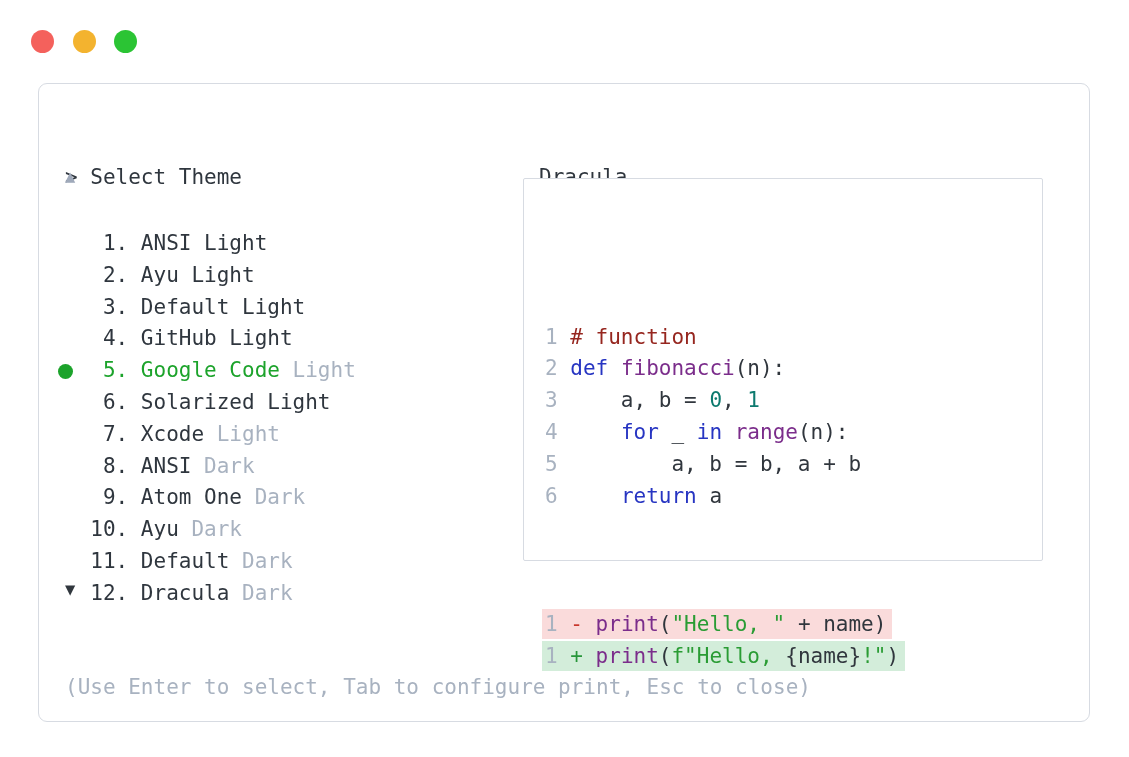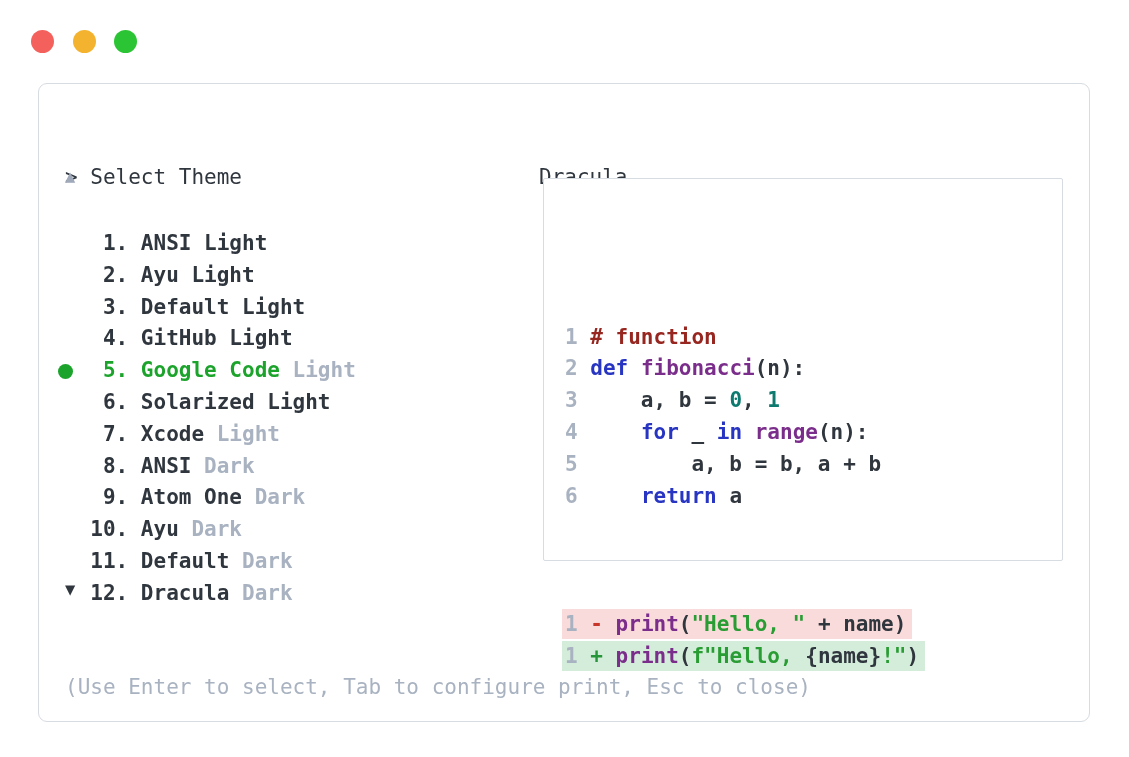--- a/index.html
+++ b/index.html
@@ -10,29 +10,29 @@
   .dot{width:23px;height:23px;border-radius:50%;}
   
   #panel{position:absolute;left:38px;top:83px;width:1050px;height:637px;
          border:1.5px solid var(--c-border);border-radius:9px;background:#ffffff;}
   .mono{font-size:21px;line-height:31.8px;white-space:pre;margin-top:32px;}
   #picker-title{position:absolute;left:26px;top:46px;color:var(--c-dark);}
   #preview-label{position:absolute;left:500px;top:46px;color:var(--c-dark);}
   #scroll-up{position:absolute;left:26px;top:84px;font-size:17px;line-height:17px;color:var(--c-arrow-up);cursor:pointer;}
   #scroll-down{position:absolute;left:26px;top:497px;font-size:17px;line-height:17px;color:var(--c-arrow-down);cursor:pointer;}
   #theme-list{position:absolute;left:26px;top:112px;}
-  .theme-row{position:relative;color:var(--c-dark);cursor:pointer;font-weight:bold;}
+  .theme-row{position:relative;color:var(--c-dark);cursor:pointer;}
   .theme-row .variant-dim{color:var(--c-dim);}
   .theme-row.selected .main-part{color:var(--c-green);}
   .sel-dot{position:absolute;left:-7px;top:8.4px;width:15px;height:15px;border-radius:50%;
            background:var(--c-green);}
   #footer-hint{position:absolute;left:26px;top:556px;color:var(--c-dim);}
   
-  #preview-box{position:absolute;left:504px;top:94px;width:518px;height:381px;
-               border:1.5px solid var(--c-border);border-radius:2px;background:#ffffff;font-weight:bold;}
+  #preview-box{position:absolute;left:484px;top:94px;width:518px;height:381px;
+               border:1.5px solid var(--c-border);border-radius:2px;background:#ffffff;}
   #code-block{position:absolute;left:21px;top:47px;}
   .code-line{white-space:pre;}
   #diff-block{margin-top:33px;}
   .diff-row{display:inline-block;height:30px;line-height:30px;padding:0 6px 0 3px;margin-left:-3px;}
   .diff-row.removed{background:var(--bg-removed);}
   .diff-row.added{background:var(--bg-added);}
   .tk-ln{color:var(--c-ln);}
   .tk-plain{color:var(--c-plain);}
   .tk-comment{color:var(--c-comment);}
   .tk-kw{color:var(--c-kw);}

